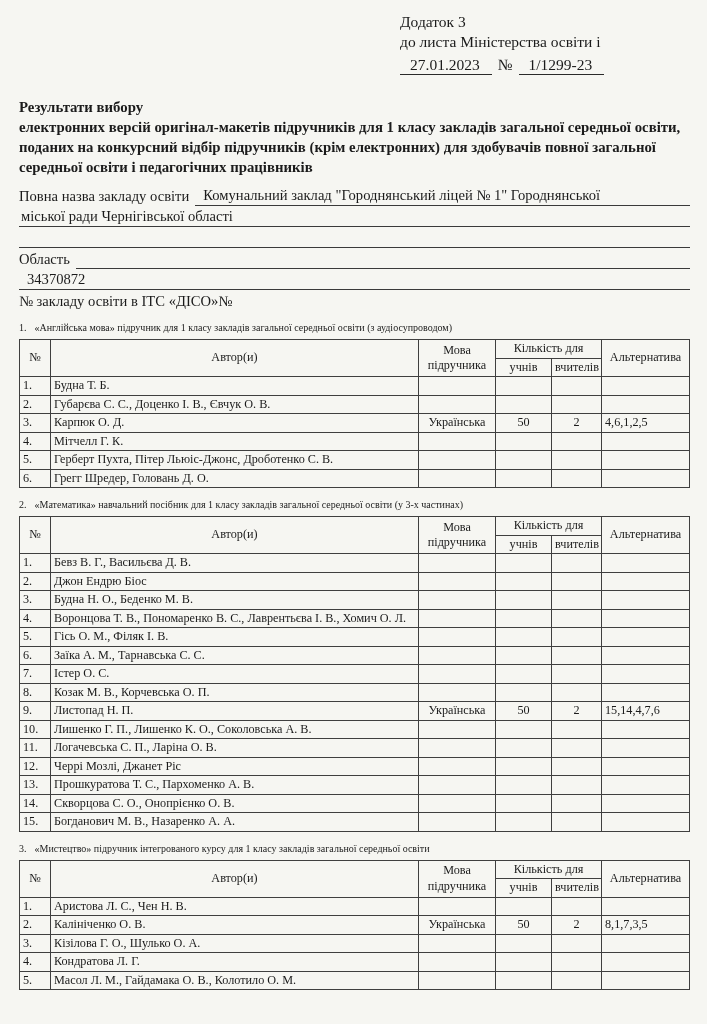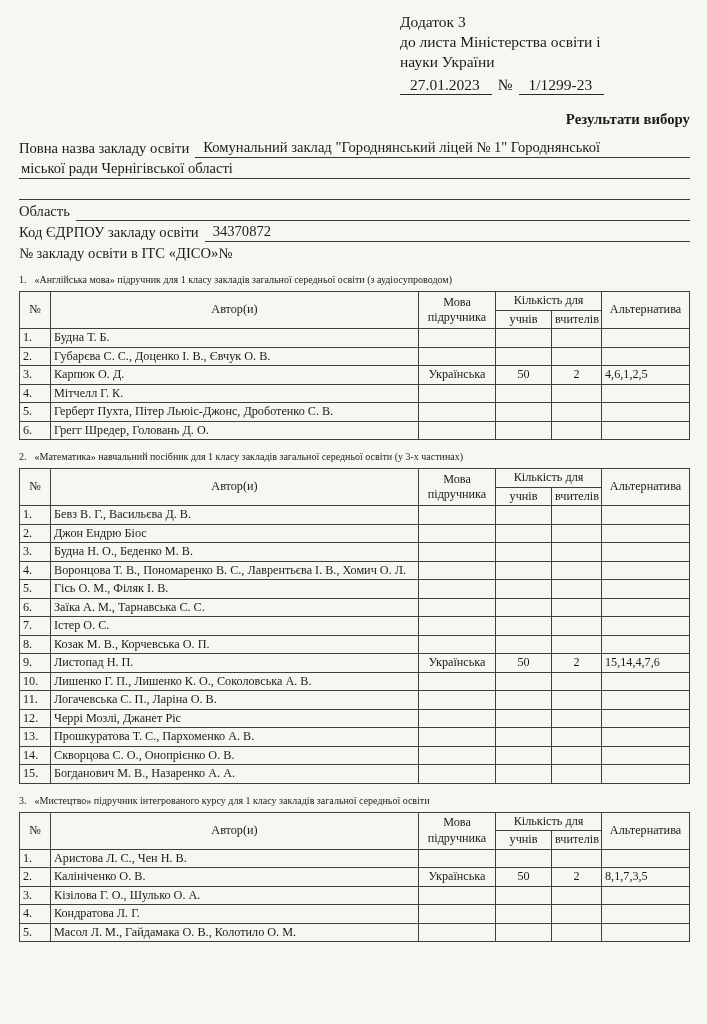--- a/index.html
+++ b/index.html
@@ -18,22 +18,22 @@
     line-height:20px;
   }
   .ref-line{ margin-top:3px; font-size:15.5px; }
   .ref-line .u{
     border-bottom:1.4px solid #2a2a2a;
     padding:0 12px 1px 10px;
     font-family:Liberation Serif, serif;
   }
   .ref-line .nosign{ padding:0 6px; }
   .doc-title{
-    margin-top:14px;
-    text-align:right;
+    margin-top:22px;
+    text-align:left;
     font-weight:bold;
     font-size:14.8px;
     line-height:20px;
   }
   .fields{ margin-top:8px; font-size:14.6px; }
   .fline{
     display:flex;
     align-items:flex-end;
     line-height:20px;
     height:21px;
@@ -84,44 +84,43 @@
   col.c-alt{ width:88px; }
   .center{ text-align:center; }
   td.c-numcell{ text-align:left; padding-left:5px; }
 </style>
 </head>
 <body>
 
 <div class="appendix">
   <div>Додаток 3</div>
   <div>до листа Міністерства освіти і</div>
-  <div>науки України</div>
   <div class="ref-line">
     <span class="u">27.01.2023</span><span class="nosign">№</span><span class="u">1/1299-23</span>
   </div>
 </div>
 
 <div class="doc-title">
   <div>Результати вибору</div>
+  <div>електронних версій оригінал-макетів підручників для 1 класу закладів загальної середньої освіти, поданих на конкурсний відбір підручників (крім електронних) для здобувачів повної загальної середньої освіти і педагогічних працівників</div>
 </div>
 
 <div class="fields">
   <div class="fline">
     <span class="lbl">Повна назва закладу освіти</span>
     <span class="val">Комунальний заклад "Городнянський ліцей № 1"  Городнянської</span>
   </div>
   <div class="fullline">міської ради Чернігівської області</div>
   <div class="fullline"></div>
 
   <div class="fline">
     <span class="lbl">Область</span>
     <span class="val"></span>
   </div>
   <div class="fline">
-    <span class="lbl">Код ЄДРПОУ закладу освіти</span>
     <span class="val">34370872</span>
   </div>
   <div class="fline">
     <span class="lbl">№ закладу освіти в ІТС «ДІСО»№</span>
   </div>
 </div>
 
 <div class="section">
   <div class="sec-heading">
     <span class="sec-num">1.</span><span>«Англійська мова» підручник для 1 класу закладів загальної середньої освіти (з аудіосупроводом)</span>

